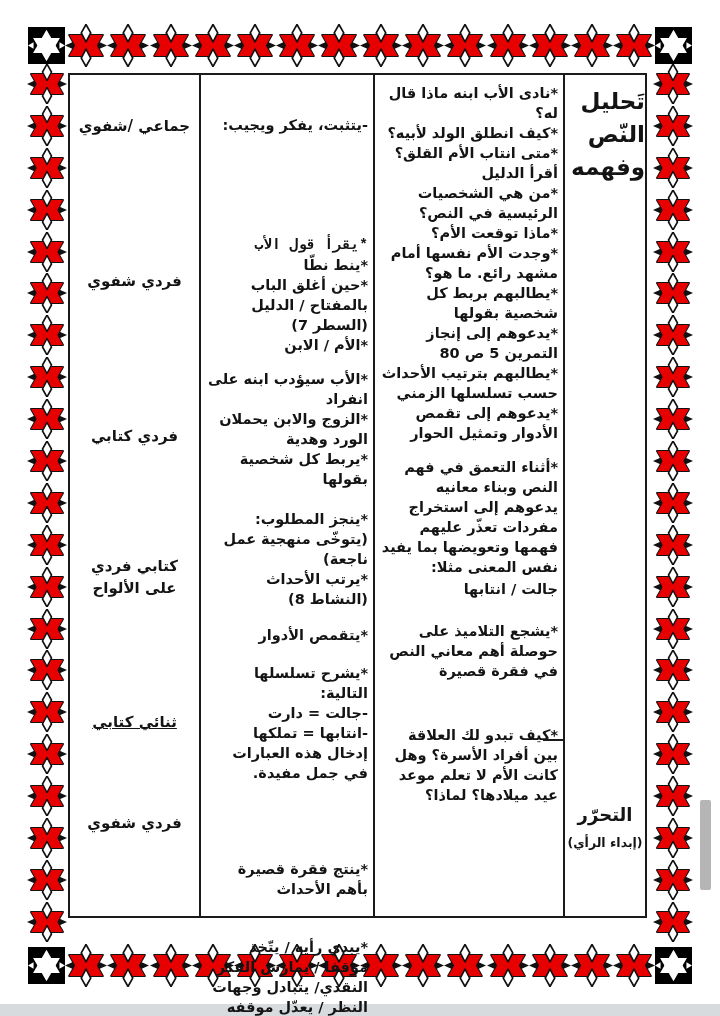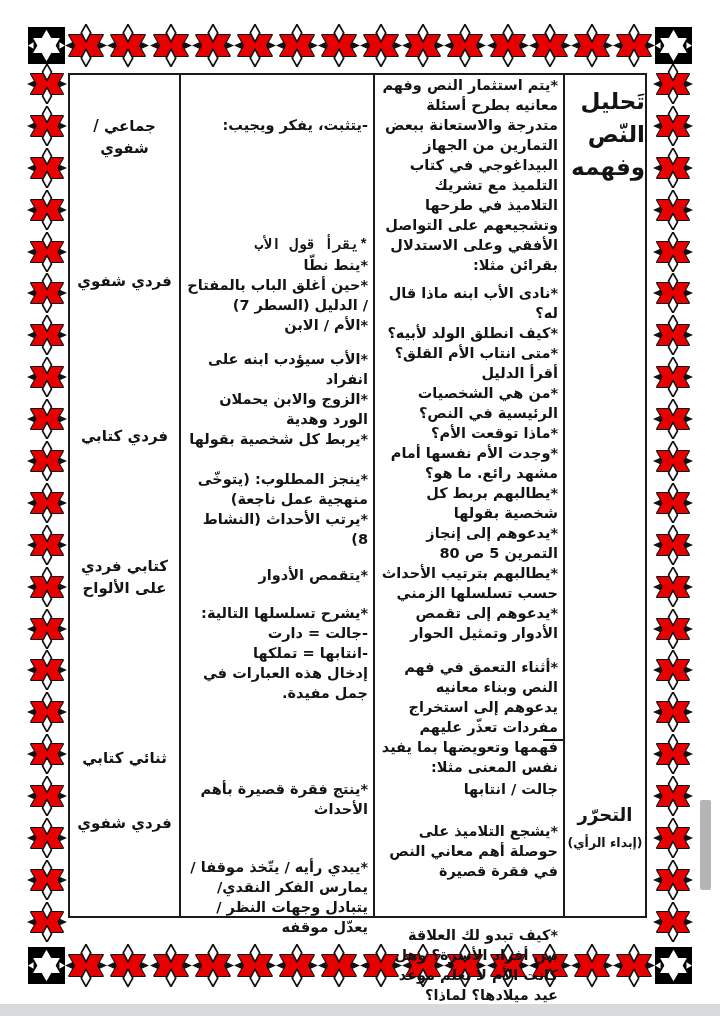--- a/index.html
+++ b/index.html
@@ -22,42 +22,42 @@
   .bottom-strip{position:absolute;left:0;top:1004px;width:720px;height:12px;background:#d8dbde;}
   
   .table{
     position:absolute;left:68px;top:73px;width:579px;height:845px;
     border:2px solid #1b1b1b;background:#fff;box-sizing:border-box;
     display:flex;flex-direction:row;direction:rtl;
   }
   .col{box-sizing:border-box;position:relative;height:100%;direction:rtl;}
   .col-section{width:82px;border-left:2px solid #1b1b1b;}
   .col-teacher{width:190px;border-left:2px solid #1b1b1b;}
-  .col-student{width:194px;border-left:2px solid #1b1b1b;}
+  .col-student{width:174px;border-left:2px solid #1b1b1b;}
   .col-mode{flex:1;padding-left:12px;}
   .col p{margin:0;padding:0 5px 0 4px;font-size:14.5px;line-height:20px;text-align:right;}
   .jst{text-align:justify;text-align-last:right;}
   .t-intro{padding-top:4px;}
   .mt2{margin-top:2px!important;}  .mt8{margin-top:8px!important;}.mt14{margin-top:14px!important;}
   .mt16{margin-top:16px!important;}.mt18{margin-top:18px!important;}
   .mt20{margin-top:20px!important;}.mt22{margin-top:22px!important;}
   .mt38{margin-top:38px!important;}.mt40{margin-top:40px!important;}
   .mt44{margin-top:44px!important;}.mt76{margin-top:76px!important;}
   .mt100{margin-top:100px!important;font-family:Liberation Mono, monospace;}
   .pt4{padding-top:4px;}
   
   .sec-title{padding-top:10px;font-size:23px;line-height:33px;}
   .sec-opinion{position:absolute;top:728px;left:0;right:0;text-align:center;}
   .sec-opinion .t{font-size:18px;line-height:24px;}
   .sec-opinion .s{font-size:12.5px;line-height:16px;margin-top:8px;}
   .row-tick{position:absolute;right:0;top:664px;width:20px;height:2px;background:#1b1b1b;}
   
   .mode-item{position:absolute;left:0;right:0;text-align:center;font-size:15px;line-height:22px;padding:0 4px;}
   #mode-0{top:40px;}#mode-1{top:195px;}#mode-2{top:350px;}
-  #mode-3{top:480px;}#mode-4{top:672px;}#mode-5{top:737px;}
+  #mode-3{top:480px;}#mode-4{top:636px;text-decoration:underline;}#mode-5{top:737px;}
 </style>
 </head>
 <body>
 
 <svg width="0" height="0" style="position:absolute" aria-hidden="true">
   <defs>
     <g id="orn-star">
       <polygon points="0,20 9,16 9,24" fill="#111"></polygon>
       <polygon points="40,20 31,16 31,24" fill="#111"></polygon>
       <line x1="5" y1="20" x2="35" y2="20" stroke="#111" stroke-width="2.2"></line>
@@ -323,21 +323,20 @@
         <div>وفهمه</div>
       </div>
       <div class="sec-opinion">
         <div class="t">التحرّر</div>
         <div class="s">(إبداء الرأي)</div>
       </div>
     </div>
 
     <div class="col col-teacher">
       <div class="row-tick"></div>
-      <p class="t-intro jst">*يتم استثمار النص وفهم معانيه بطرح أسئلة متدرجة والاستعانة ببعض التمارين من الجهاز البيداغوجي في كتاب التلميذ مع تشريك التلاميذ في طرحها وتشجيعهم على التواصل الأفقي وعلى الاستدلال بقرائن مثلا:</p>
       <p class="mt8 jst">*نادى الأب ابنه ماذا قال له؟</p>
       <p class="jst">*كيف انطلق الولد لأبيه؟</p>
       <p class="jst">*متى انتاب الأم القلق؟ أقرأ الدليل</p>
       <p class="jst">*من هي الشخصيات الرئيسية في النص؟</p>
       <p class="jst">*ماذا توقعت الأم؟</p>
       <p class="jst">*وجدت الأم نفسها أمام مشهد رائع. ما هو؟</p>
       <p class="jst">*يطالبهم بربط كل شخصية بقولها</p>
       <p class="jst">*يدعوهم إلى إنجاز التمرين 5 ص 80</p>
       <p class="jst">*يطالبهم بترتيب الأحداث حسب تسلسلها الزمني</p>
       <p class="jst">*يدعوهم إلى تقمص الأدوار وتمثيل الحوار</p>

